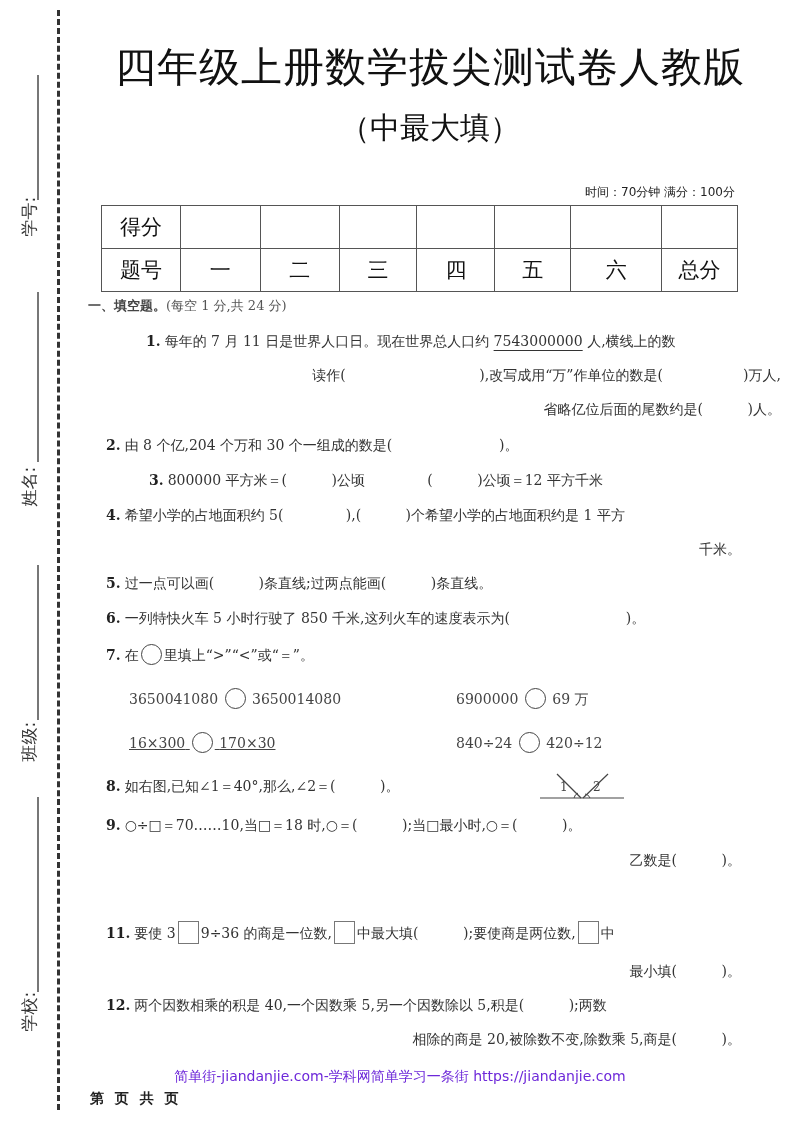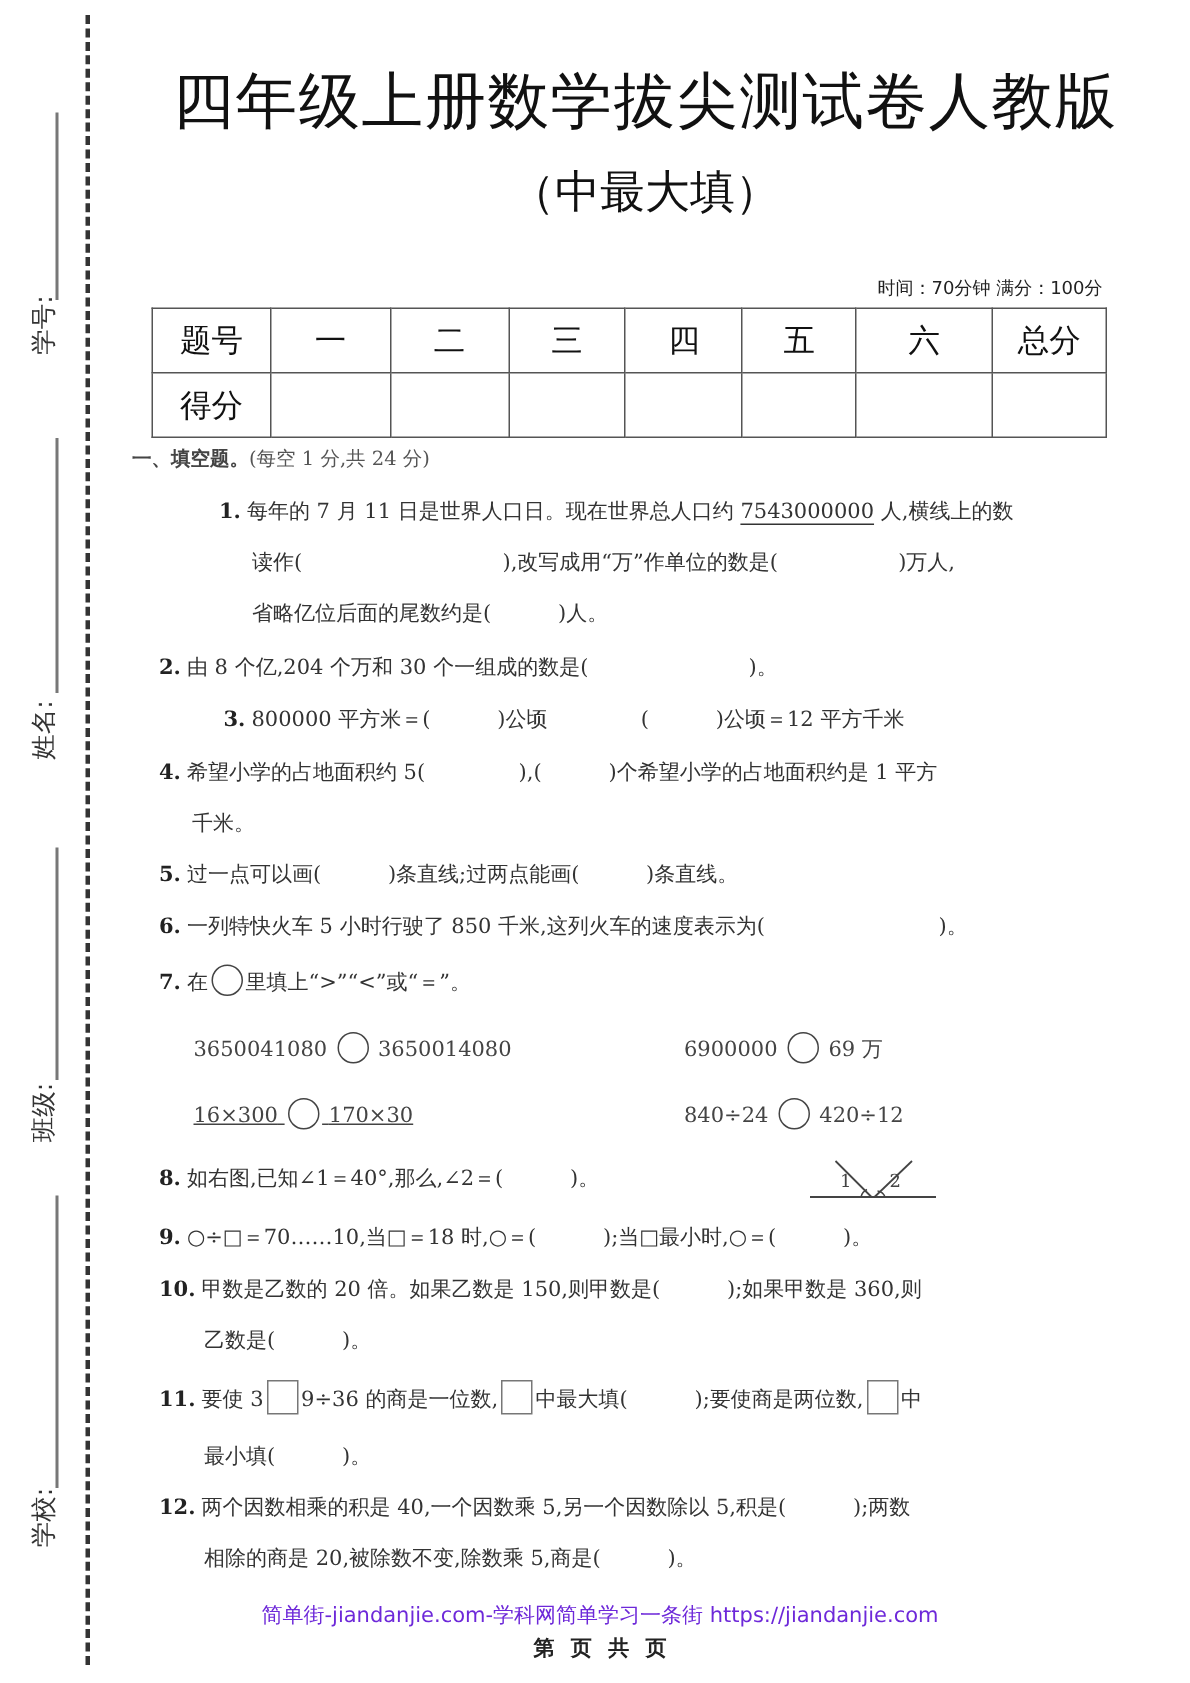--- a/index.html
+++ b/index.html
@@ -51,38 +51,38 @@
       position: absolute; left: 88px; top: 297px;
       font-size: 13px; color: #555;
     }
     .section b { font-family: "DejaVu Sans", sans-serif; font-weight: bold; color: #444; }
     
     .q {
       position: absolute; left: 106px; width: 635px;
       font-size: 14px; color: #333; line-height: 34px;
     }
     .q .num { font-weight: bold; color: #222; margin-right: 4px; }
-    .q .ind { padding-left: 22px; }
+    .q .ind { padding-left: 22px; text-align: right; }
     .ul { text-decoration: underline; text-underline-offset: 4px; }
     .circ {
       display: inline-block; width: 19px; height: 19px; border: 1.5px solid #444;
       border-radius: 50%; vertical-align: -5px; margin: 0 2px;
     }
     .sq {
       display: inline-block; width: 19px; height: 21px; border: 1px solid #777;
       vertical-align: -6px; margin: 0 2px;
     }
     .cmp { position: absolute; font-size: 14px; color: #444; }
     
     .footer {
       position: absolute; left: 90px; top: 1068px; width: 620px; text-align: center;
       font-family: "DejaVu Sans", sans-serif; font-size: 14px; color: #6d28d9;
     }
     .pager {
-      position: absolute; left: 90px; top: 1090px; width: 620px; text-align: center;
+      position: absolute; left: 90px; top: 1090px; width: 620px; 
       font-family: "DejaVu Sans", sans-serif; font-size: 14px; font-weight: bold; color: #222;
       word-spacing: 6px;
     }
   </style>
 </head>
 <body>
 
 <div class="dash-line"></div>
 
 <div>
@@ -112,38 +112,38 @@
       <col style="width:80px">
       <col style="width:79px">
       <col style="width:78px">
     <col style="width:78px">
       <col style="width:76px">
       <col style="width:91px">
       <col style="width:76px">
   </colgroup>
   <tbody>
       <tr>
+    <td>得分</td>
+    <td></td>
+    <td></td>
+    <td></td>
+    <td></td>
+    <td></td>
+    <td></td>
+    <td></td>
+  </tr>
+  <tr>
     <td>题号</td>
     <td>一</td>
     <td>二</td>
     <td>三</td>
     <td>四</td>
     <td>五</td>
     <td>六</td>
     <td>总分</td>
-  </tr>
-  <tr>
-    <td>得分</td>
-    <td></td>
-    <td></td>
-    <td></td>
-    <td></td>
-    <td></td>
-    <td></td>
-    <td></td>
   </tr>
 </tbody>
   </table>
 
 <div class="section">
   <b>一、填空题。</b><span>(每空 1 分,共 24 分)</span>
 </div>
 
 <div class="q" style="top:324px;margin-left:40px;">
   <div><span class="num">1.</span><span>每年的 7 月 11 日是世界人口日。现在世界总人口约 </span><span class="ul">7543000000</span><span> 人,横线上的数</span></div>
@@ -180,21 +180,20 @@
     <path d="M36 27 A7 7 0 0 1 40 22" fill="none" stroke="#444" stroke-width="1"></path>
     <path d="M47 23 A6 6 0 0 1 52 27" fill="none" stroke="#444" stroke-width="1"></path>
   </svg>
   <span class="abs" style="left:22px; top:9px; font-size:12px; color:#444;">1</span>
   <span class="abs" style="left:55px; top:9px; font-size:12px; color:#444;">2</span>
 </div>
 
 <div class="q" style="top:808px; white-space:pre;"><span class="num">9.</span><span>○÷□＝70……10,当□＝18 时,○＝(          );当□最小时,○＝(          )。</span></div>
 
 <div class="q" style="top:843px;">
-  <div style="white-space:pre;"><span class="num">10.</span><span>甲数是乙数的 20 倍。如果乙数是 150,则甲数是(          );如果甲数是 360,则</span></div>
   <div class="ind" style="white-space:pre; padding-left:30px;">乙数是(          )。</div>
 </div>
 
 <div class="q" style="top:916px;">
   <div style="white-space:pre;"><span class="num">11.</span><span>要使 3</span><span class="sq"></span><span>9÷36 的商是一位数,</span><span class="sq"></span><span>中最大填(          );要使商是两位数,</span><span class="sq"></span><span>中</span></div>
   <div class="ind" style="white-space:pre; padding-left:30px; margin-top:4px;">最小填(          )。</div>
 </div>
 
 <div class="q" style="top:988px;">
   <div style="white-space:pre;"><span class="num">12.</span><span>两个因数相乘的积是 40,一个因数乘 5,另一个因数除以 5,积是(          );两数</span></div>

